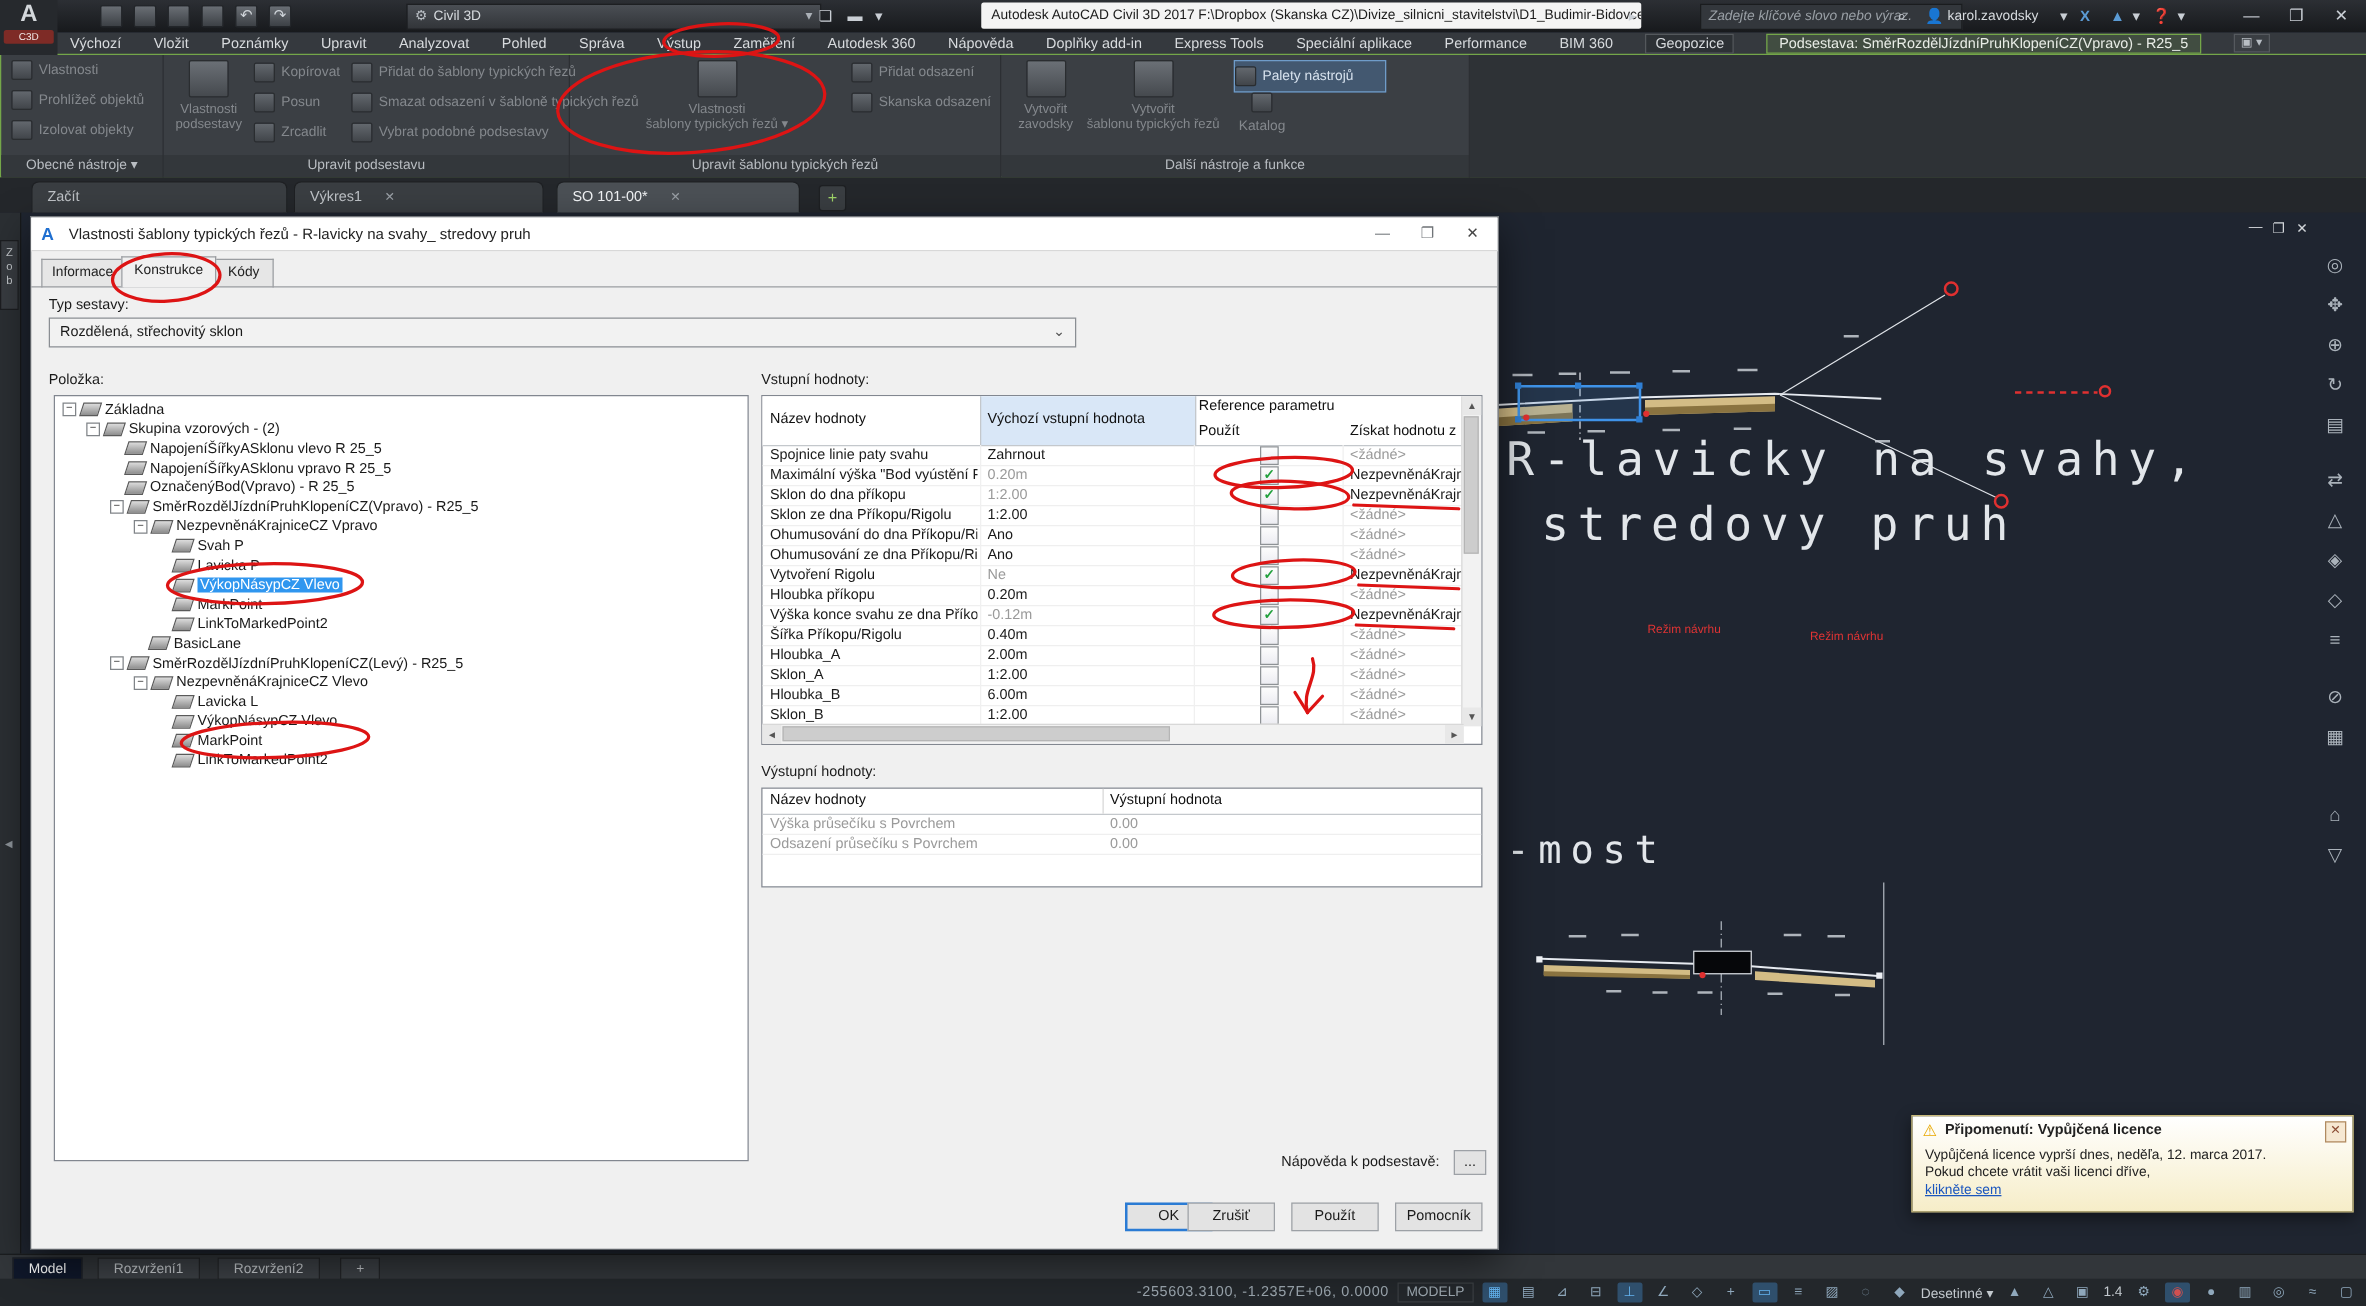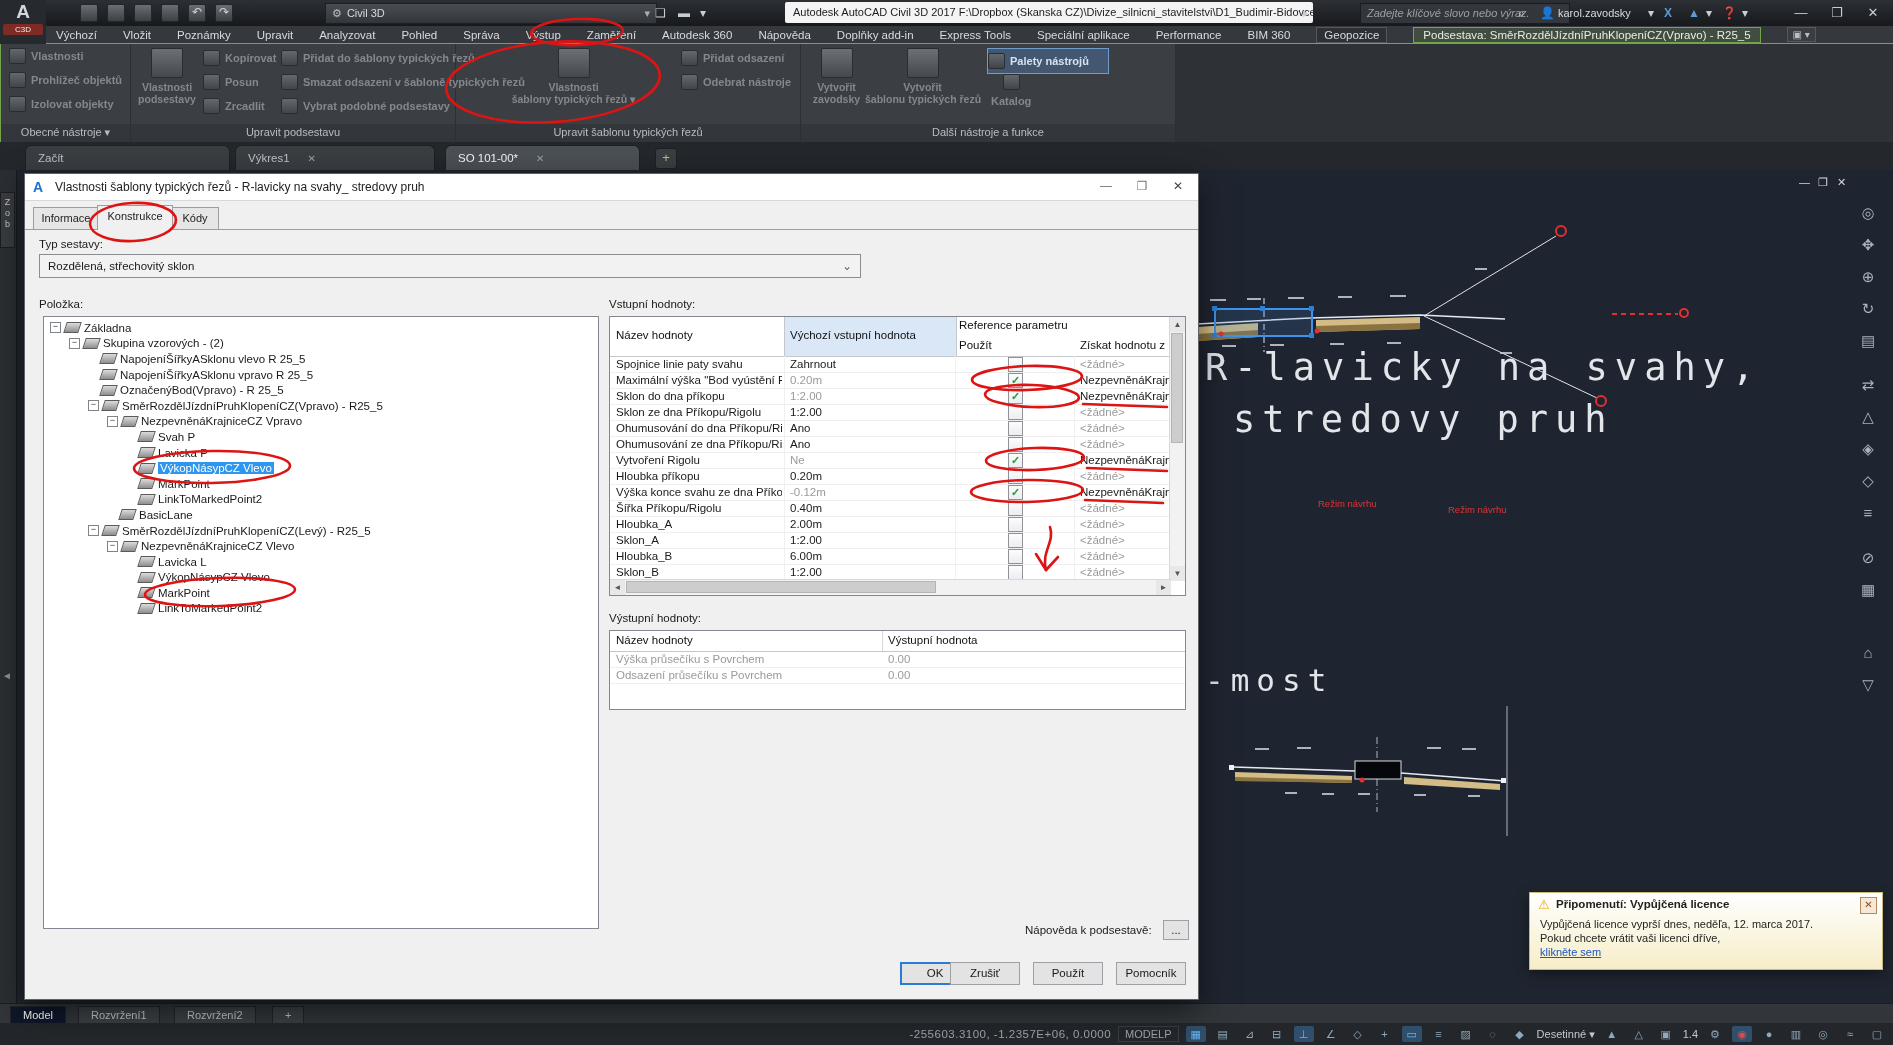--- a/index.html
+++ b/index.html
@@ -20,21 +20,21 @@
   .tbicon{color:#c9ced4;font-size:12px;line-height:20px;}
   .username{color:#d6dade;font-size:11px;line-height:20px;}
   .winbtn{color:#c9ced4;font-size:13px;width:30px;text-align:center;line-height:20px;}
   
   .menurow{position:absolute;left:0;top:26px;width:1893px;height:18px;background:#35393e;display:flex;align-items:center;gap:26px;padding-left:56px;box-sizing:border-box;border-bottom:1px solid #74a649;}
   .mtab{color:#d8dbde;font-size:11.5px;white-space:nowrap;}
   .mtab.boxed{background:#2d3135;border:1px solid #54585c;padding:1px 7px;}
   .ctxtab{background:#414d41;border:1px solid #74a649;color:#e8ece6;font-size:11.5px;padding:1px 9px;white-space:nowrap;}
   .ctxmore{color:#b8bec4;font-size:10px;background:#3a3e43;border:1px solid #55595e;padding:0 5px;line-height:13px;}
   
-  .ribbon{position:absolute;left:0;top:44px;width:1749px;height:80px;background:#3b3f44;border-left:1px solid #74a649;border-right:1px solid #74a649;box-sizing:border-box;font-weight:bold;}
+  .ribbon{position:absolute;left:0;top:44px;width:1749px;height:80px;background:#3b3f44;border-left:1px solid #74a649;border-right:1px solid #74a649;box-sizing:border-box;}
   .rpanel{position:absolute;top:0;height:80px;border-right:1px solid #2c2f33;box-sizing:border-box;}
   .rtitle{position:absolute;top:0;height:18px;background:#33373b;color:#b9bdc2;font-size:11px;line-height:17px;text-align:center;border-right:1px solid #2c2f33;box-sizing:border-box;white-space:nowrap;overflow:hidden;}
   .paneltitles{position:absolute;left:0;top:124px;width:1893px;height:18px;background:#33373b;border-left:1px solid #74a649;border-right:1px solid #74a649;border-bottom:1px solid #74a649;box-sizing:border-box;}
   .rsmall{display:flex;align-items:center;gap:5px;height:24px;}
   .rico{width:15px;height:14px;border-radius:2px;background:linear-gradient(#63686e,#41454a);border:1px solid #2a2d30;flex:0 0 auto;}
   .rlbl{color:#84888d;font-size:11px;white-space:nowrap;}
   .rbig{position:absolute;top:4px;text-align:center;}
   .rbig .bico{width:30px;height:28px;margin:0 auto 3px;border-radius:2px;background:linear-gradient(#6b7076,#45494e);border:1px solid #2a2d30;}
   .rbig .blbl{color:#84888d;font-size:10.5px;line-height:12px;white-space:nowrap;}
   .hl{background:rgba(74,109,150,.55);border:1px solid #6f9cc9;}
@@ -304,21 +304,21 @@
             <div>Vlastnosti</div>
             <div>šablony typických řezů ▾</div>
           </div>
       </div>
       <div class="rsmall" style="position:absolute;left:225px;top:2px;">
           <span class="rico"></span>
           <span class="rlbl">Přidat odsazení</span>
         </div>
       <div class="rsmall" style="position:absolute;left:225px;top:26px;">
           <span class="rico"></span>
-          <span class="rlbl">Odebrat nástroje</span>
+          <span class="rlbl">Skanska odsazení</span>
         </div>
     </div>
     <div class="rpanel" style="left:800px;width:375px;">
       <div class="rbig" style="left:8px;width:55px;">
         <div class="bico"></div>
         <div class="blbl" id="big4albl">
             <div>Vytvořit</div>
             <div>zavodsky</div>
           </div>
       </div>

